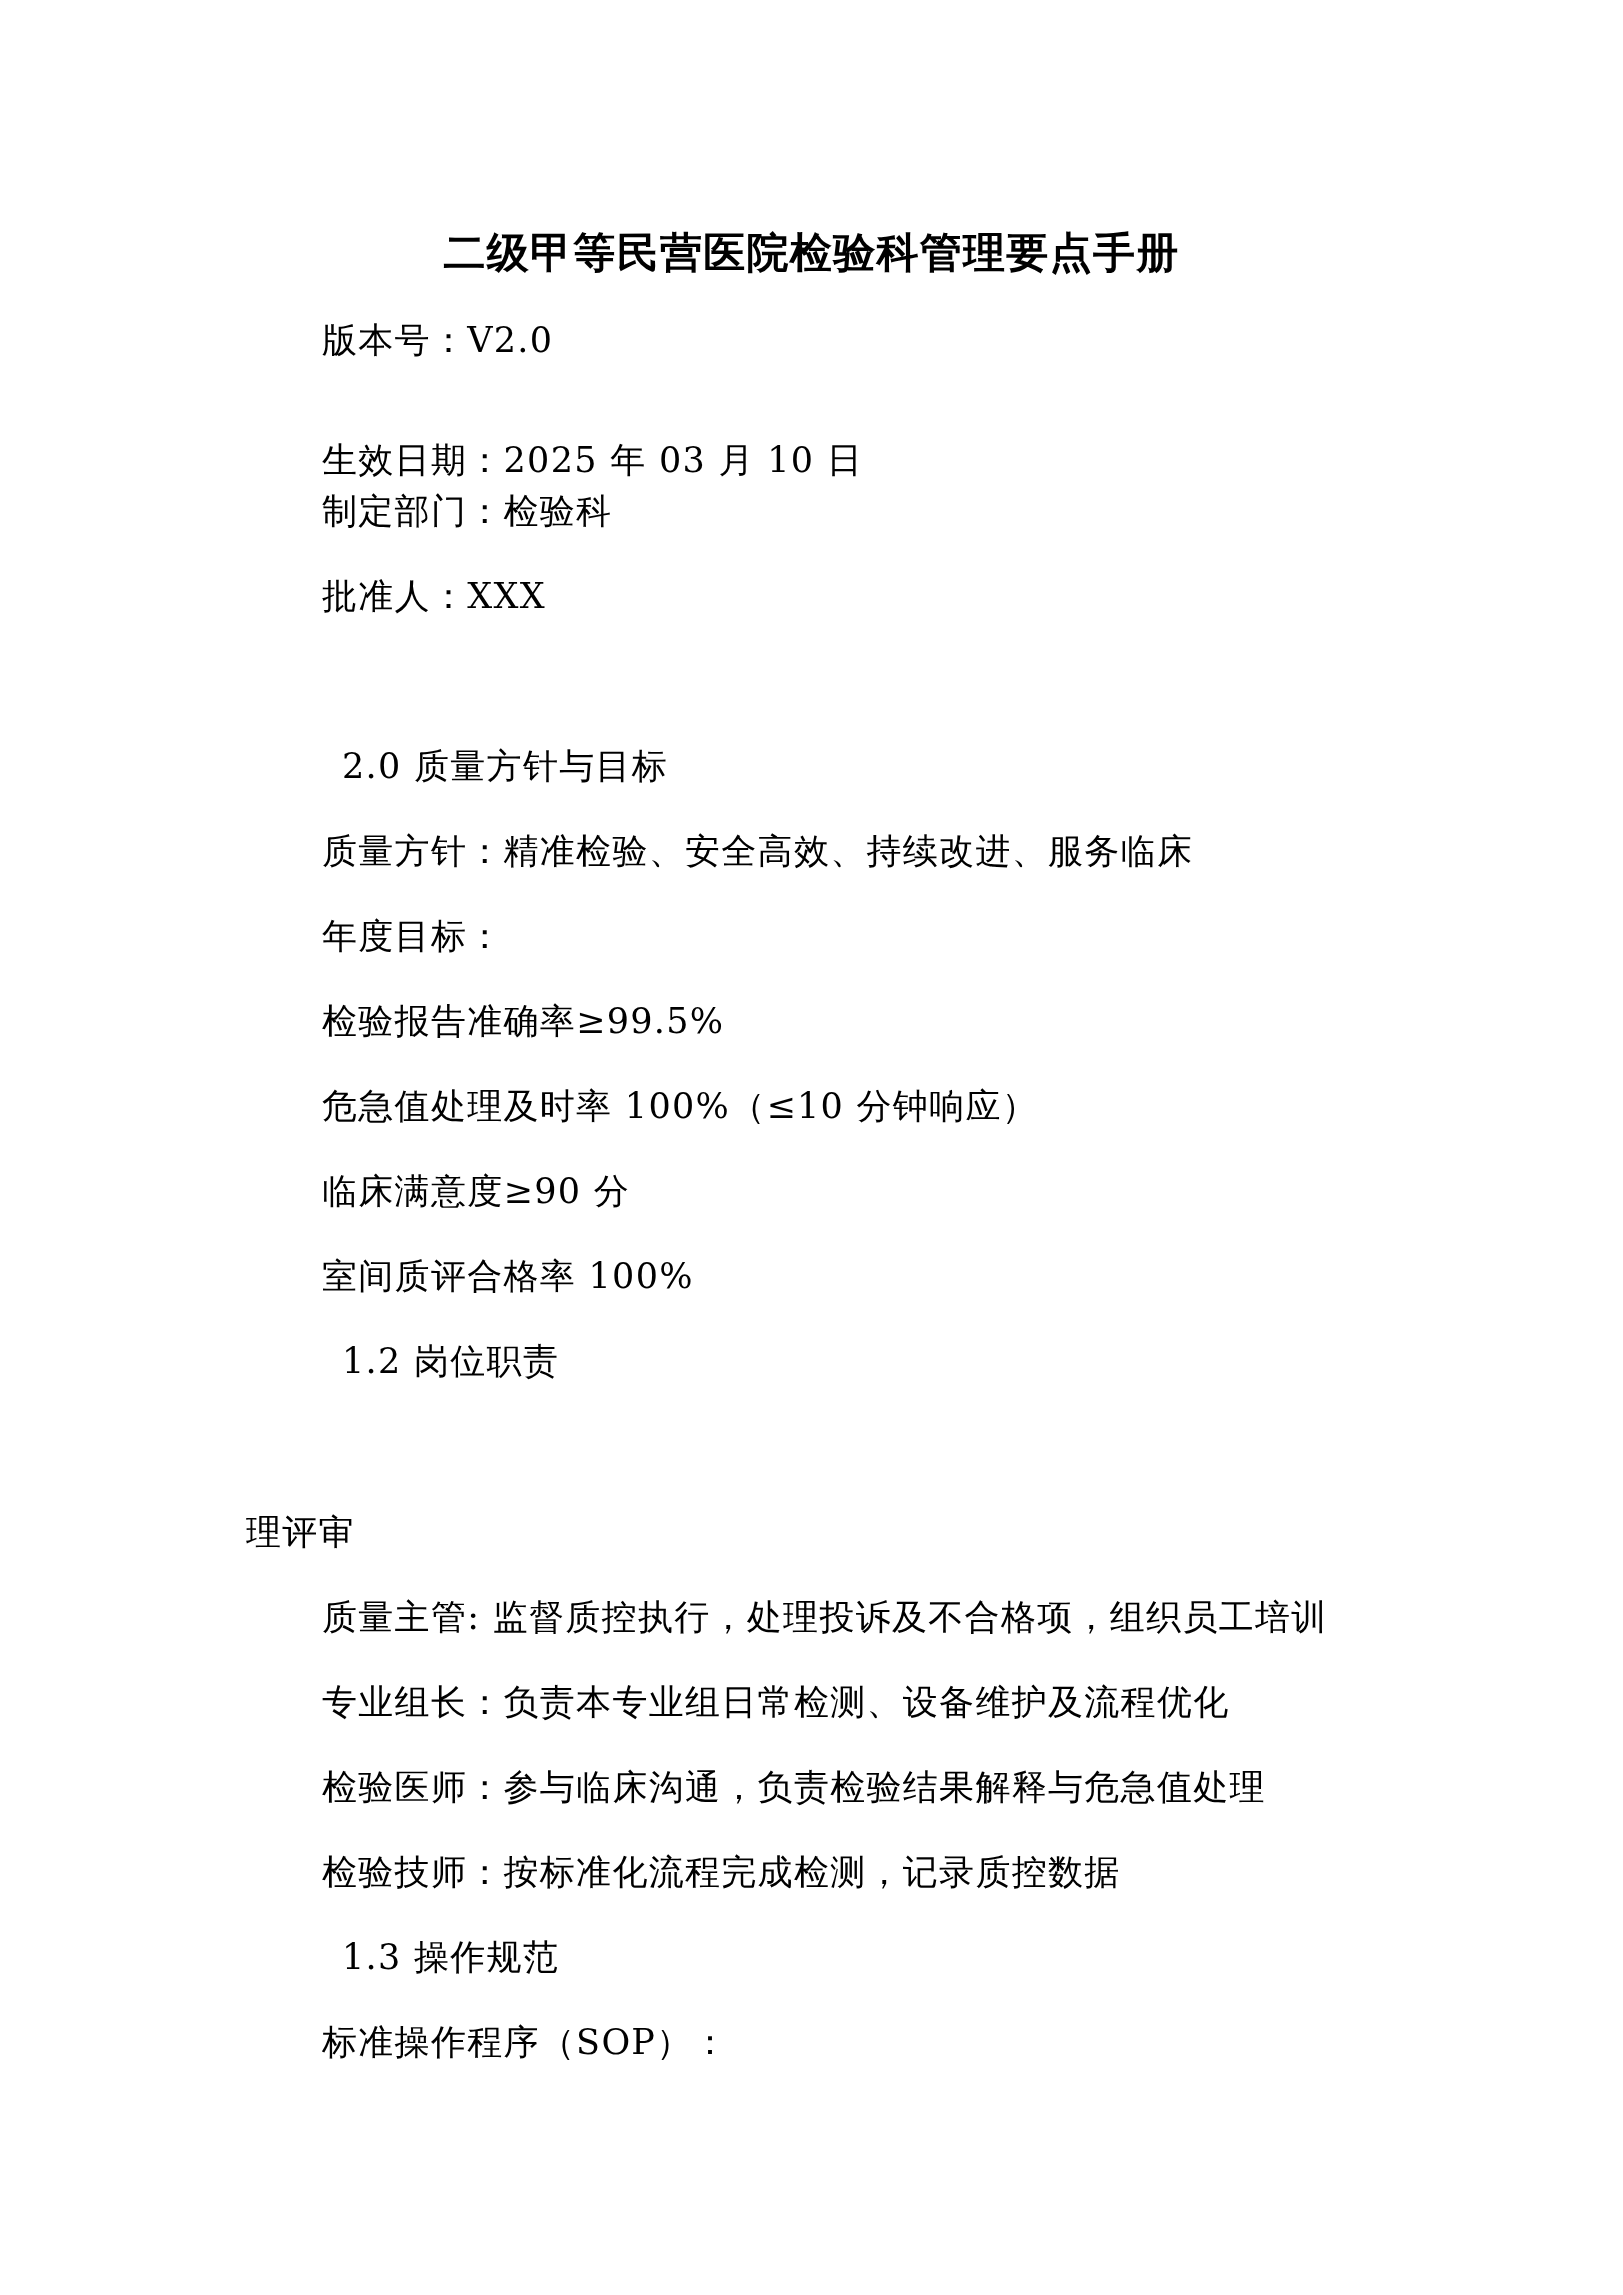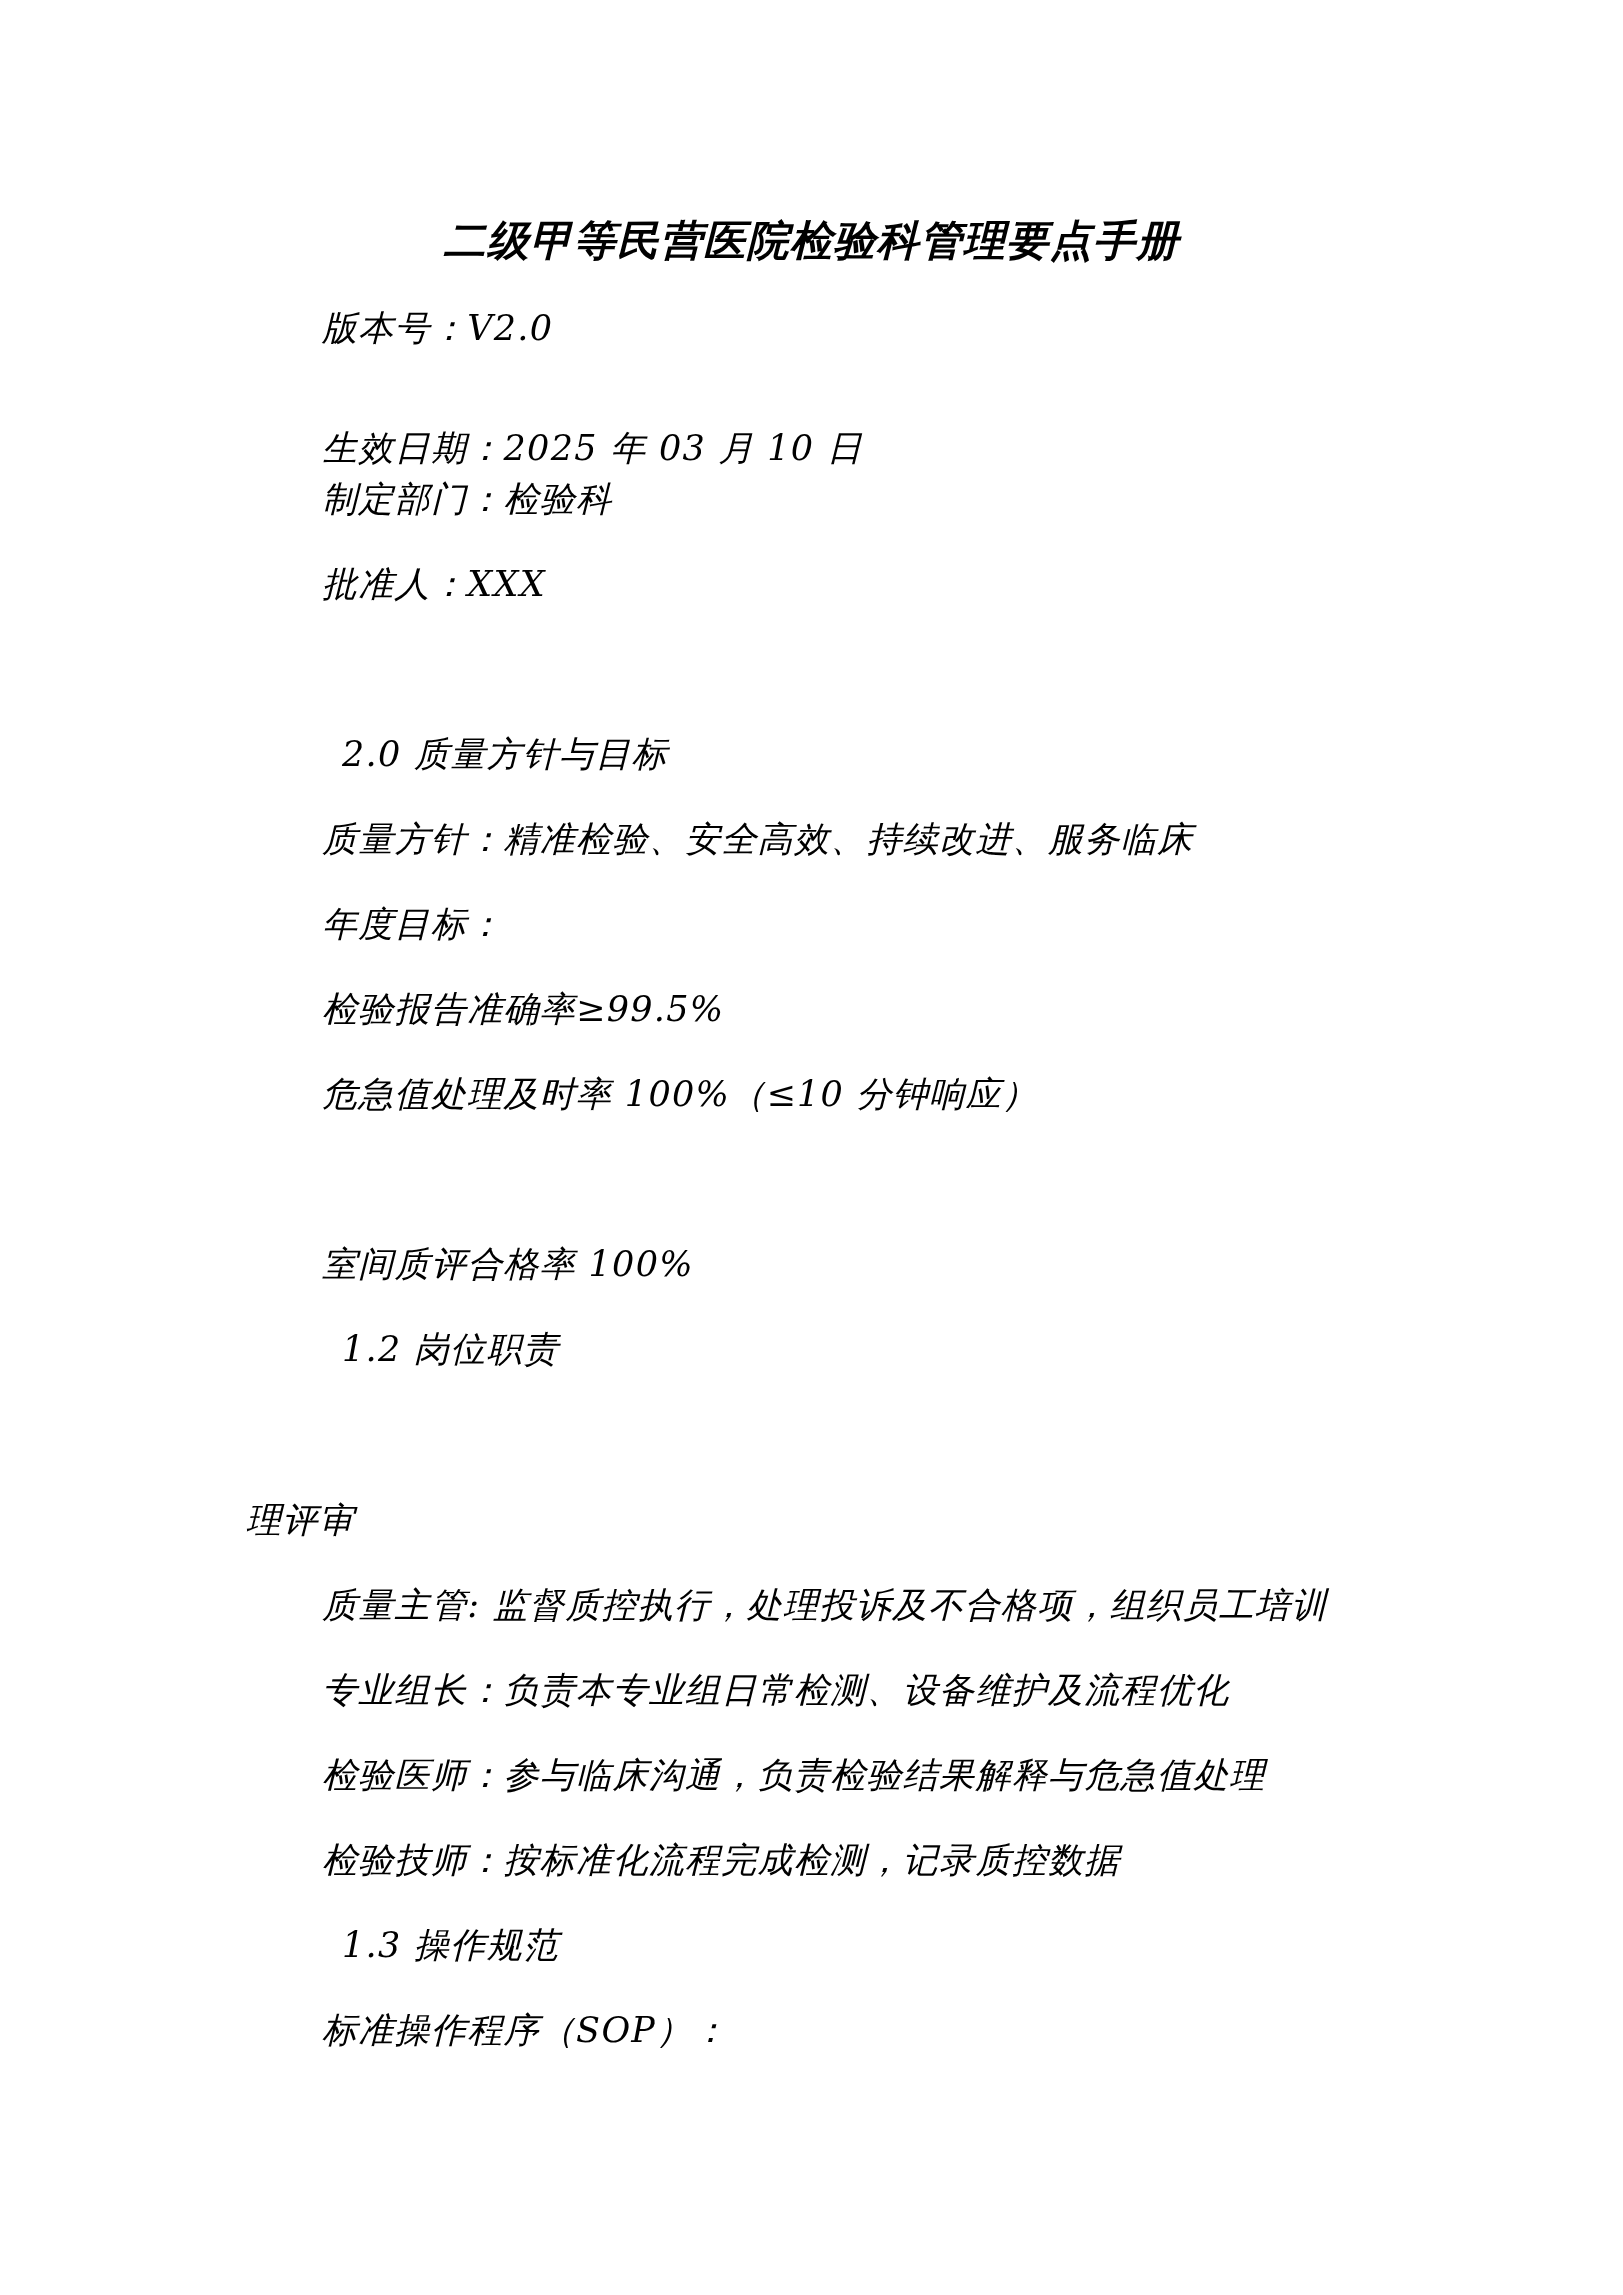--- a/index.html
+++ b/index.html
@@ -11,24 +11,23 @@
       width: 1623px;
       height: 2295px;
       position: relative;
       overflow: hidden;
       color: #000000;
       font-family: "DejaVu Serif", "Liberation Serif", serif;
     }
     .page {
       position: absolute;
       left: 0;
-      top: 0;
+      top: 12px;
       width: 1623px;
       height: 2162px;
-      font-style: italic;
     }
     .title {
       position: absolute;
       top: 208px;
       left: 0;
       width: 1623px;
       text-align: center;
       font-size: 42px;
       font-weight: bold;
       letter-spacing: 1.3px;
@@ -57,20 +56,21 @@
   <div class="line ind" style="top:387px;margin-top:35px;">生效日期：2025 年 03 月 10 日</div>
   <div class="line ind" style="top:473px;">制定部门：检验科</div>
   <div class="line ind" style="top:558px;">批准人：XXX</div>
 
 
   <div class="line heading" style="top:728px;">2.0 质量方针与目标</div>
   <div class="line ind" style="top:813px;">质量方针：精准检验、安全高效、持续改进、服务临床</div>
   <div class="line ind" style="top:898px;">年度目标：</div>
   <div class="line ind" style="top:983px;">检验报告准确率≥99.5%</div>
   <div class="line ind" style="top:1068px;">危急值处理及时率 100%（≤10 分钟响应）</div>
+  <div class="line ind" style="top:1153px;">临床满意度≥90 分</div>
   <div class="line ind" style="top:1238px;">室间质评合格率 100%</div>
 
   <div class="line heading" style="top:1323px;">1.2 岗位职责</div>
   <div class="line wrap" style="top:1494px;">理评审</div>
   <div class="line ind" style="top:1579px;">质量主管: 监督质控执行，处理投诉及不合格项，组织员工培训</div>
   <div class="line ind" style="top:1664px;">专业组长：负责本专业组日常检测、设备维护及流程优化</div>
   <div class="line ind" style="top:1749px;">检验医师：参与临床沟通，负责检验结果解释与危急值处理</div>
   <div class="line ind" style="top:1834px;">检验技师：按标准化流程完成检测，记录质控数据</div>
 
   <div class="line heading" style="top:1919px;">1.3 操作规范</div>

